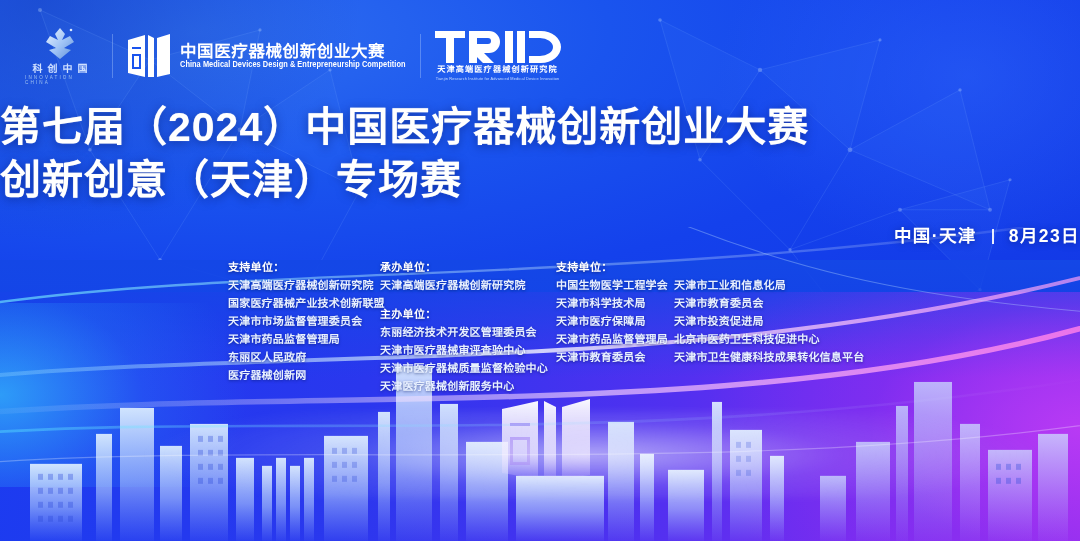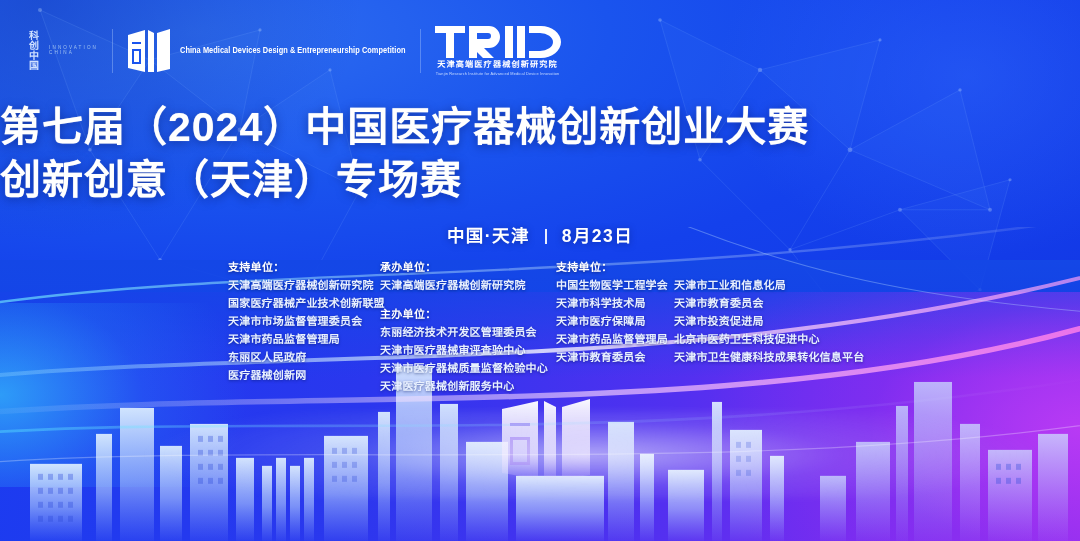--- a/index.html
+++ b/index.html
@@ -58,21 +58,21 @@
   .skyline{position:absolute;left:0;bottom:0;width:100%;height:36%;}
   .ground-glow{
     position:absolute;left:0;bottom:8%;width:100%;height:16%;
     background:radial-gradient(60% 100% at 55% 50%, rgba(255,255,255,.55) 0%, rgba(255,255,255,.12) 38%, rgba(255,255,255,0) 70%);
     filter:blur(3px);
   }
 
   
   .logo-bar{position:absolute;left:22px;top:26px;display:flex;align-items:center;gap:0;}
   .logo{display:flex;align-items:center;}
-  .logo-kc{width:76px;display:flex;flex-direction:row;align-items:center;gap:2px;}
+  .logo-kc{width:76px;display:flex;flex-direction:column;align-items:center;gap:2px;}
   .kc-mark{width:40px;height:36px;}
   .kc-cn{font-size:10px;letter-spacing:5px;color:#cfe0ff;font-weight:700;line-height:1;padding-left:5px;}
   .kc-en{font-size:4.6px;letter-spacing:2.1px;color:#9fc0f0;line-height:1;padding-left:3px;}
 
   .divider{width:1px;height:44px;background:rgba(190,215,255,.35);margin:0 14px;}
 
   .logo-cmdc{display:flex;align-items:center;gap:9px;}
   .door-mark{width:44px;height:46px;}
   .cmdc-txt{display:flex;flex-direction:column;gap:2px;}
   .cmdc-cn{font-size:16.5px;font-weight:800;color:#fff;letter-spacing:.6px;line-height:1;white-space:nowrap;}
@@ -86,21 +86,21 @@
   
   .title-wrap{position:absolute;left:0;right:0;top:104px;text-align:left;}
   .title-1,.title-2{
     font-weight:900;color:#fff;line-height:1.14;letter-spacing:1px;
     text-shadow:0 2px 10px rgba(6,26,110,.55), 0 0 1px rgba(255,255,255,.6);
   }
   .title-1{font-size:41px;}
   .title-2{font-size:41px;margin-top:6px;}
 
   .subtitle{
-    position:absolute;left:0;right:0;top:222px;text-align:center;
+    position:absolute;left:0;right:0;top:222px;text-align:right;
     font-size:17.5px;font-weight:700;color:#fff;letter-spacing:1.4px;
     text-shadow:0 1px 6px rgba(6,26,110,.5);
   }
   .sub-bar{display:inline-block;width:1.5px;height:15px;background:#fff;margin:0 9px;vertical-align:-2px;opacity:.9;}
 
   
   .sponsors{position:absolute;left:228px;top:262px;display:flex;gap:0;}
   .col{display:flex;flex-direction:column;}
   .col-1{width:152px;}
   .col-2{width:176px;}
@@ -382,20 +382,21 @@
         </g>
         <g fill="#1a54ee">
           <rect x="5" y="14" width="9" height="2"></rect>
           <rect x="5" y="21" width="2" height="15"></rect>
           <rect x="5" y="21" width="9" height="2"></rect>
           <rect x="12" y="21" width="2" height="15"></rect>
           <rect x="5" y="34" width="9" height="2"></rect>
         </g>
       </svg>
       <div class="cmdc-txt">
+        <div class="cmdc-cn">中国医疗器械创新创业大赛</div>
         <div class="cmdc-en">China Medical Devices Design &amp; Entrepreneurship Competition</div>
       </div>
     </div>
 
     <div class="divider"></div>
 
     <div class="logo logo-triid">
       <svg class="triid-mark" viewBox="0 0 126 32">
         <g fill="#ffffff">
           <rect x="0" y="0" width="30" height="7"></rect>

